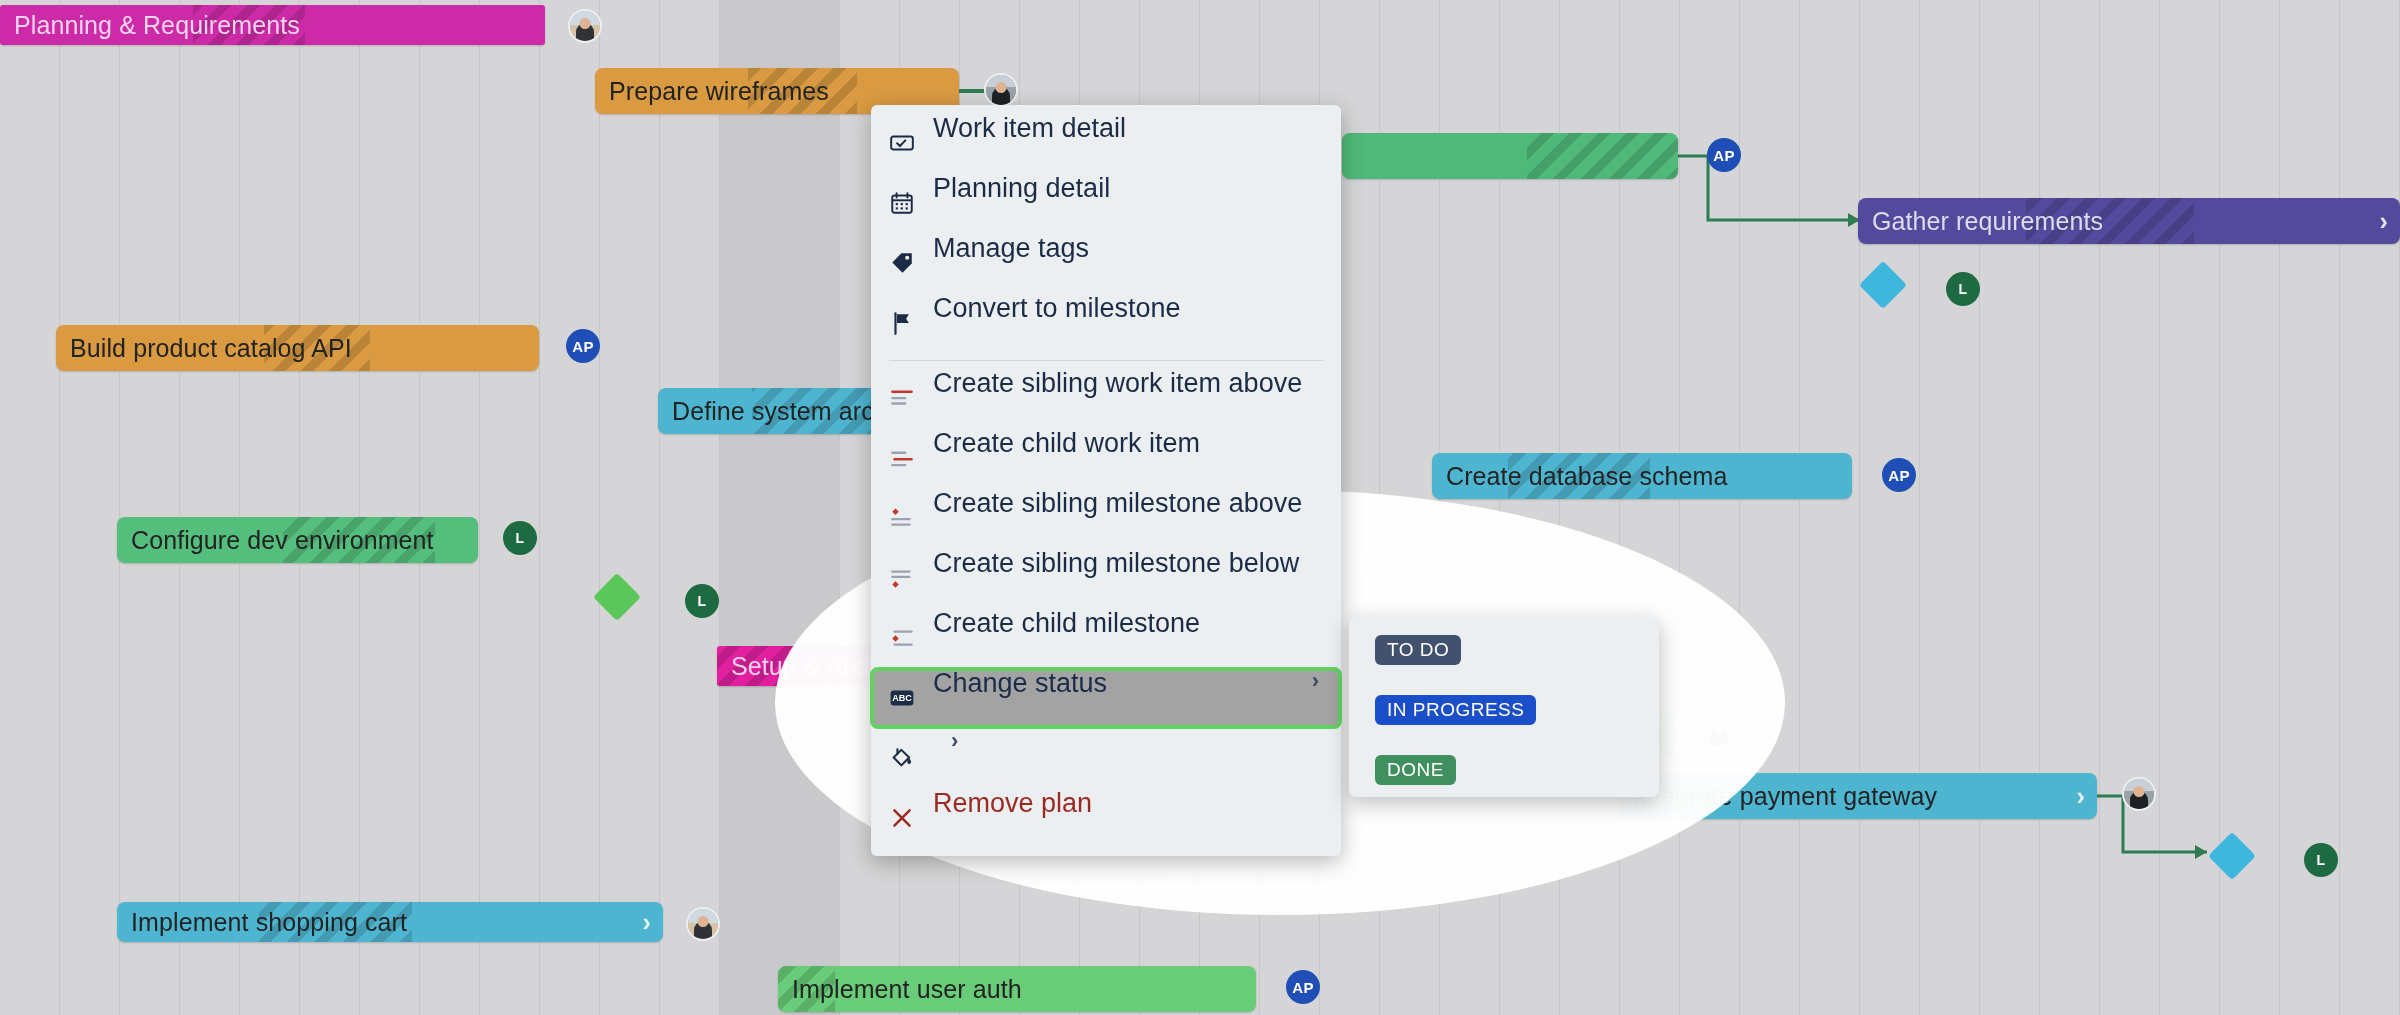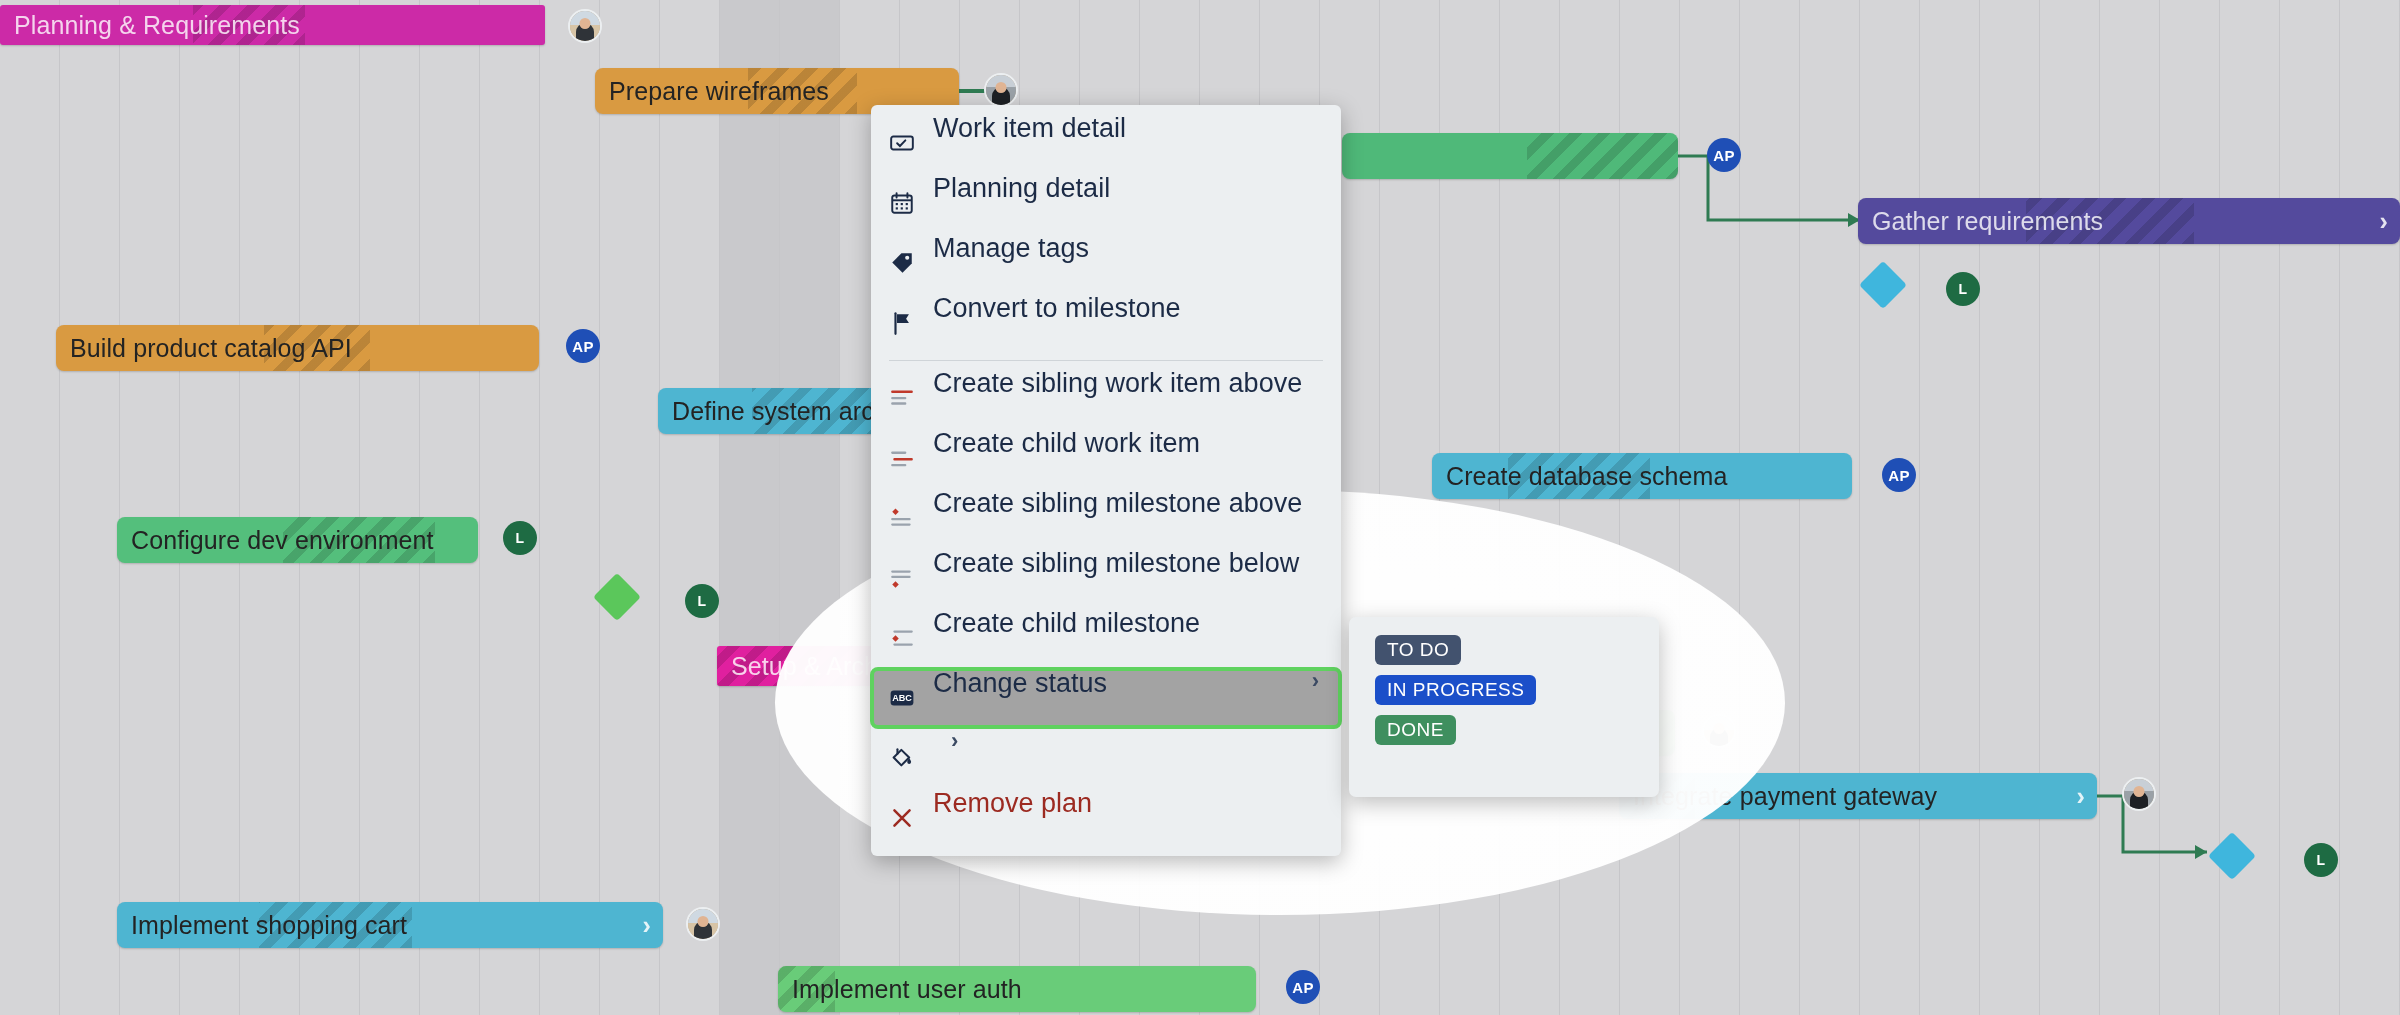--- a/index.html
+++ b/index.html
@@ -210,21 +210,21 @@
         <span class="lbl">Setup &amp; Archi</span>
       </div>
       <div class="bar light" style="left: 1630px; top: 710px; width: 45px; height: 46px; background: rgb(105, 204, 121);">
         <div class="prog" style="left: 30%; width: 70%;"></div>
       </div>
       <div class="bar light" style="left: 1619px; top: 773px; width: 478px; height: 46px; background: rgb(78, 181, 209);">
         <div class="prog" style="left: 0%; width: 16%;"></div>
         <span class="lbl">Integrate payment gateway</span>
         <span class="chev">›</span>
       </div>
-      <div class="bar light" style="left: 117px; top: 902px; width: 546px; height: 46px; background: rgb(78, 181, 209);">
+      <div class="bar light" style="left: 117px; top: 902px; width: 546px; height: 40px; background: rgb(78, 181, 209);">
         <div class="prog" style="left: 26%; width: 28%;"></div>
         <span class="lbl">Implement shopping cart</span>
         <span class="chev">›</span>
       </div>
       <div class="bar light" style="left: 778px; top: 966px; width: 478px; height: 46px; background: rgb(105, 204, 121);">
         <div class="prog" style="left: 0%; width: 12%;"></div>
         <span class="lbl">Implement user auth</span>
       </div>
       <div class="diamond" style="left: 600px; top: 580px; background: rgb(91, 199, 91);"></div>
       <div class="diamond" style="left: 1866px; top: 268px; background: rgb(63, 182, 221);"></div>
@@ -389,20 +389,20 @@
             <svg width="26" height="26" viewBox="0 0 24 24" class="gl">
               <path d="M5 5l14 14M19 5L5 19" stroke="#9c2a21" stroke-width="2.3" stroke-linecap="round"></path>
             </svg>
           </span>
           <span class="txt">Remove plan</span>
         </div>
       </div>
   </div>
 
   <div class="submenu" style="left:1349px; top:617px; width:310px; height:180px;">
-    <div id="submenu-items" style="display:flex;flex-direction:column;gap:10px;">
+    <div id="submenu-items" style="display:flex;flex-direction:column;gap:30px;">
         <span class="chip" style="background: rgb(66, 82, 110);">TO DO</span>
         <span class="chip" style="background: rgb(27, 79, 201);">IN PROGRESS</span>
         <span class="chip" style="background: rgb(63, 143, 95);">DONE</span>
       </div>
   </div>
 
 </div>
 
 </body></html>

